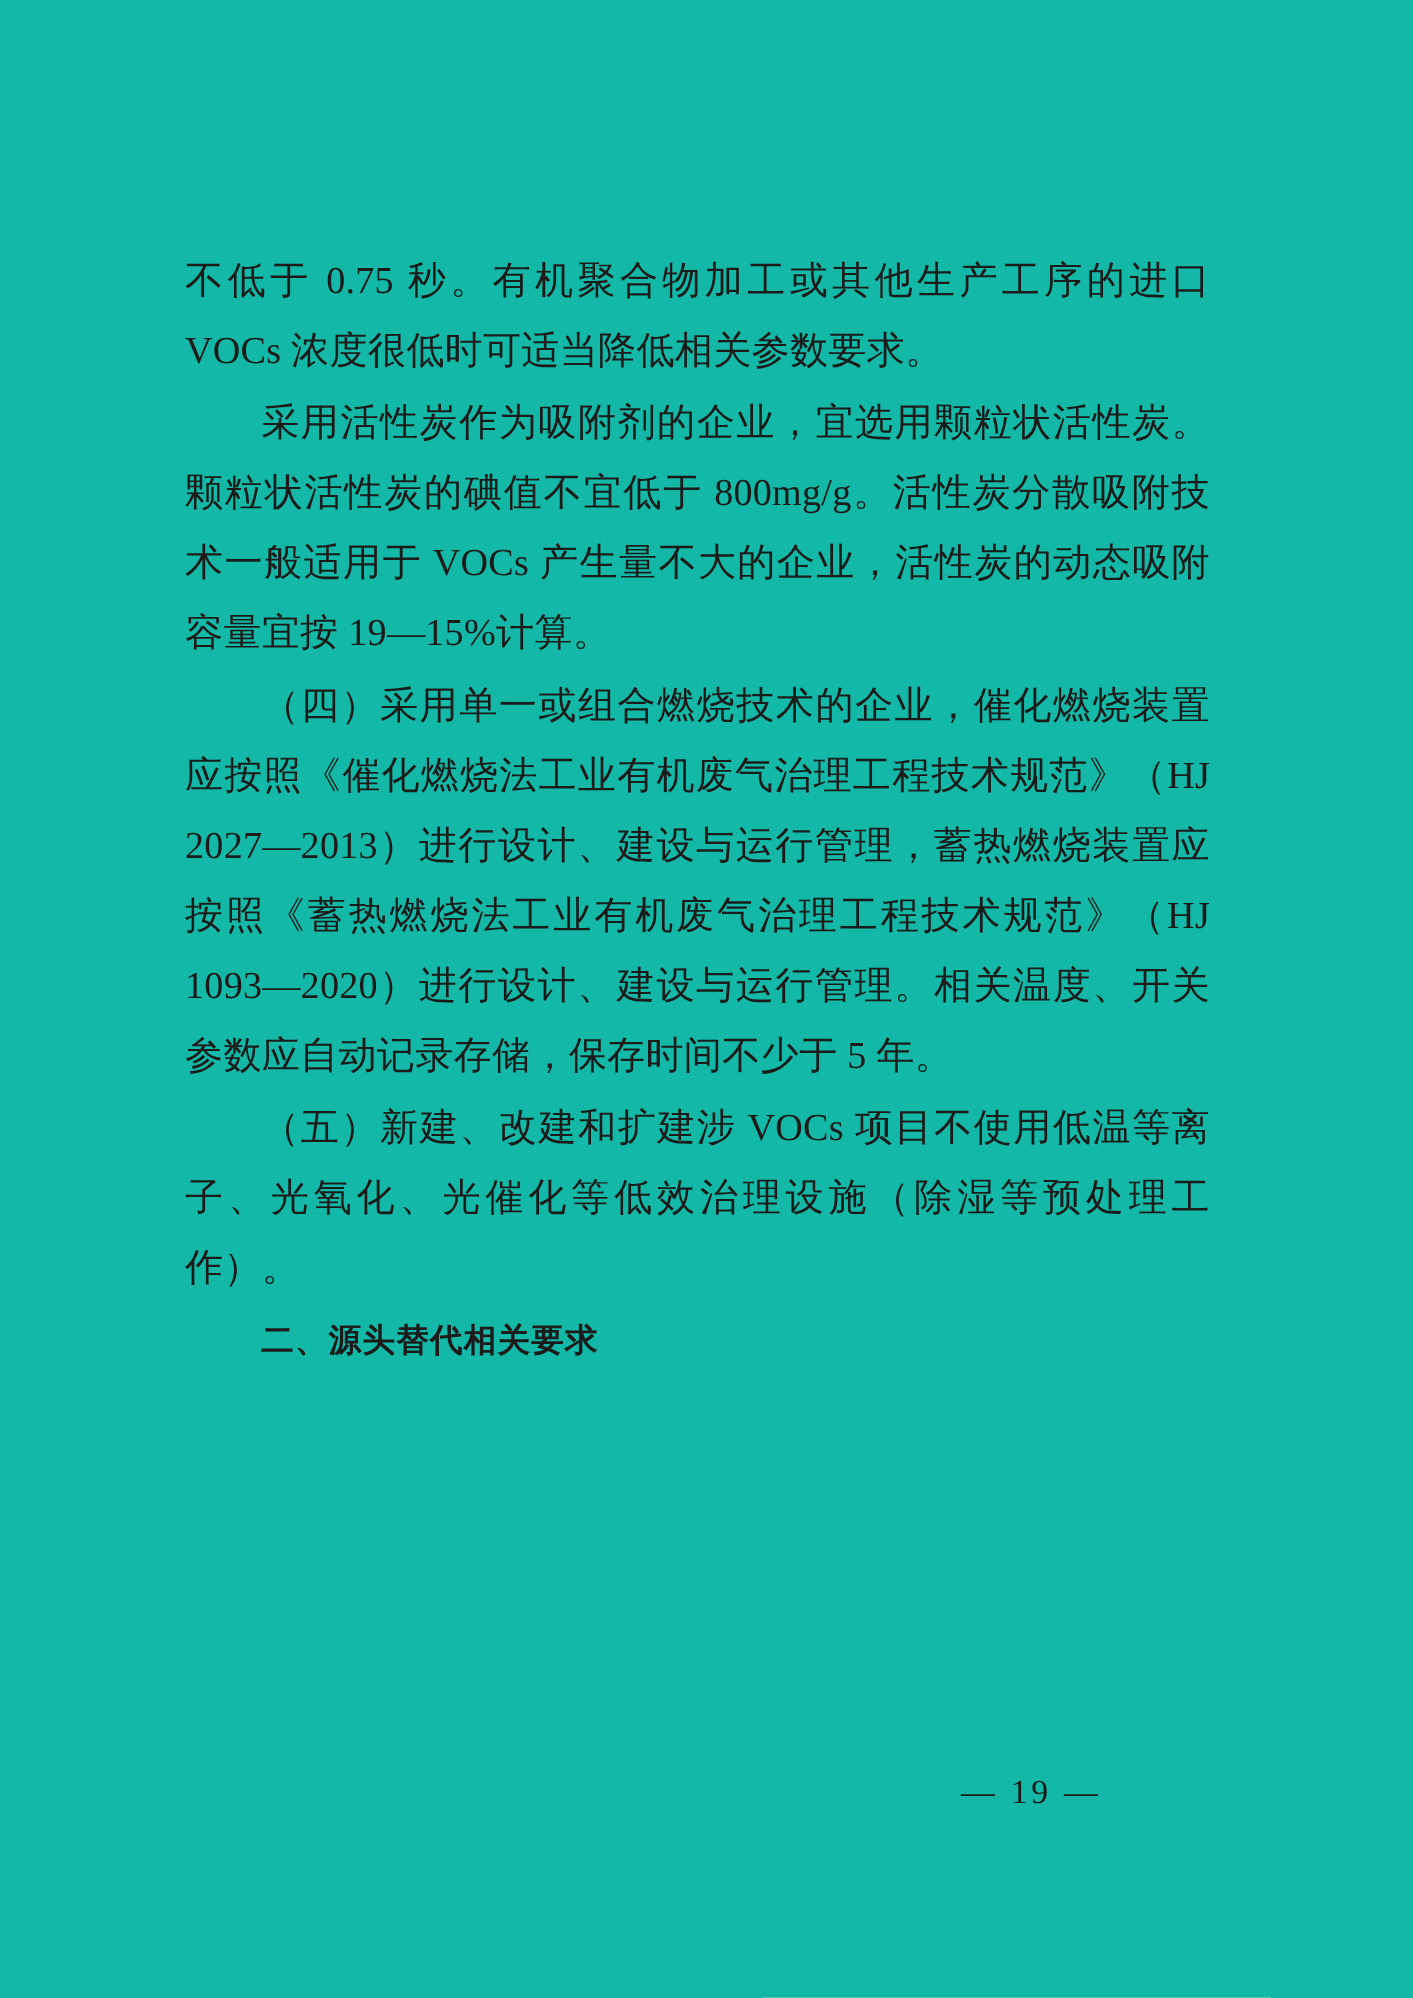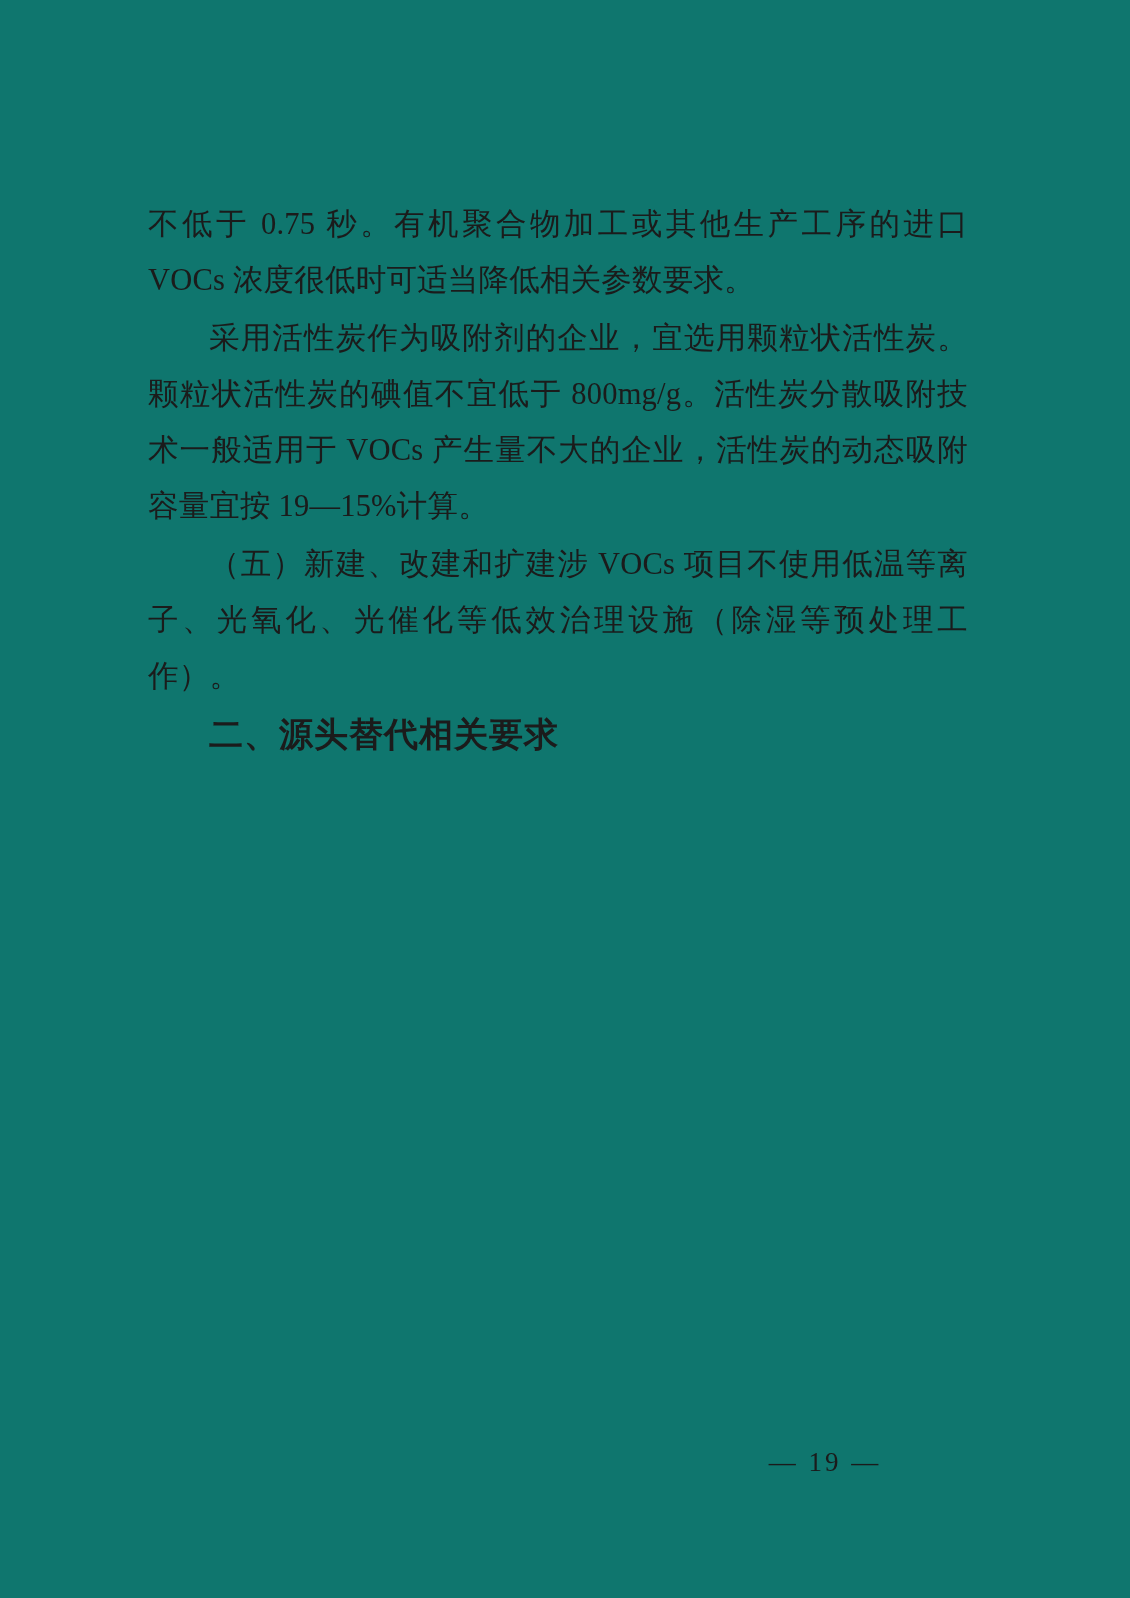--- a/index.html
+++ b/index.html
@@ -14,21 +14,21 @@
     color: #1a1a1a;
     position: relative;
     overflow: hidden;
   }
   .page {
     position: absolute;
     left: 0;
     top: 0;
     width: 1130px;
     height: 1598px;
-    background: #0f766e;
+    background: #14b8a6;
   }
   .content {
     position: absolute;
     left: 148px;
     top: 196px;
     width: 820px;
   }
   p {
     margin: 0 0 2px 0;
     font-size: 30.5px;
@@ -39,26 +39,26 @@
     color: #1b1b1b;
   }
   p.indent {
     text-indent: 61px;
   }
   p.heading {
     text-indent: 61px;
     font-weight: bold;
     font-family: "Liberation Sans", "DejaVu Sans", sans-serif;
     letter-spacing: 1px;
-    font-size: 34px;
+    font-size: 26px;
   }
   .pagenum {
     position: absolute;
     left: 0;
-    top: 1447px;
+    top: 1418px;
     width: 1130px;
     text-align: center;
     padding-left: 520px;
     box-sizing: border-box;
     font-size: 27px;
     color: #1b1b1b;
     letter-spacing: 3px;
   }
   sup {
     font-size: 0.62em;
@@ -70,20 +70,21 @@
 <body>
 
 <div class="page">
   <div class="content">
 
     <p class="flow">不低于 0.75 秒。有机聚合物加工或其他生产工序的进口 VOCs 浓度很低时可适当降低相关参数要求。</p>
 
     <p class="indent">采用活性炭作为吸附剂的企业，宜选用颗粒状活性炭。颗粒状活性炭的碘值不宜低于 800mg/g。活性炭分散吸附技术一般适用于 VOCs 产生量不大的企业，活性炭的动态吸附容量宜按 19—15%计算。</p>
 
 
+    <p class="indent">（四）采用单一或组合燃烧技术的企业，催化燃烧装置应按照《催化燃烧法工业有机废气治理工程技术规范》（HJ 2027—2013）进行设计、建设与运行管理，蓄热燃烧装置应按照《蓄热燃烧法工业有机废气治理工程技术规范》（HJ 1093—2020）进行设计、建设与运行管理。相关温度、开关参数应自动记录存储，保存时间不少于 5 年。</p>
 
     <p class="indent">（五）新建、改建和扩建涉 VOCs 项目不使用低温等离子、光氧化、光催化等低效治理设施（除湿等预处理工作）。</p>
 
     <p class="heading">二、源头替代相关要求</p>
 
 
   </div>
 
   <div class="pagenum">— 19 —</div>
 </div>

